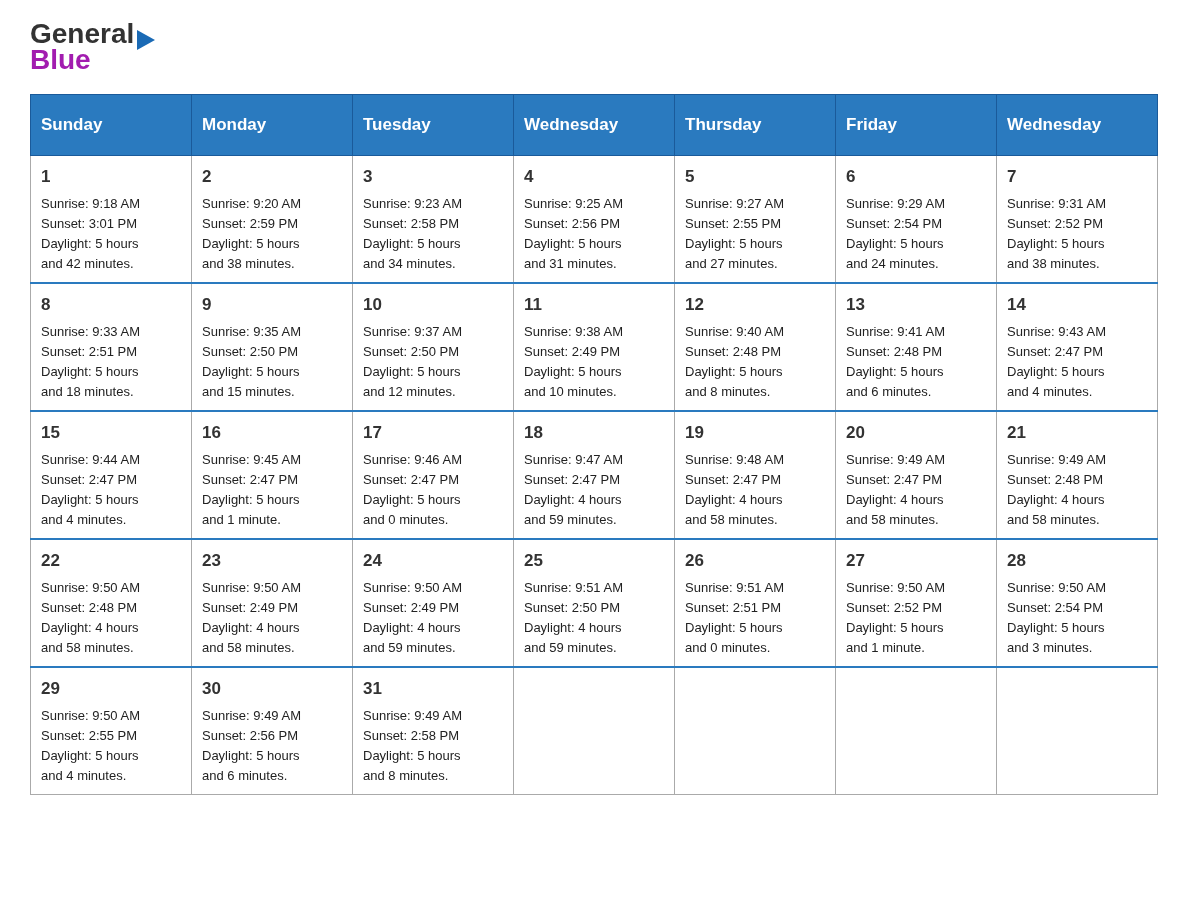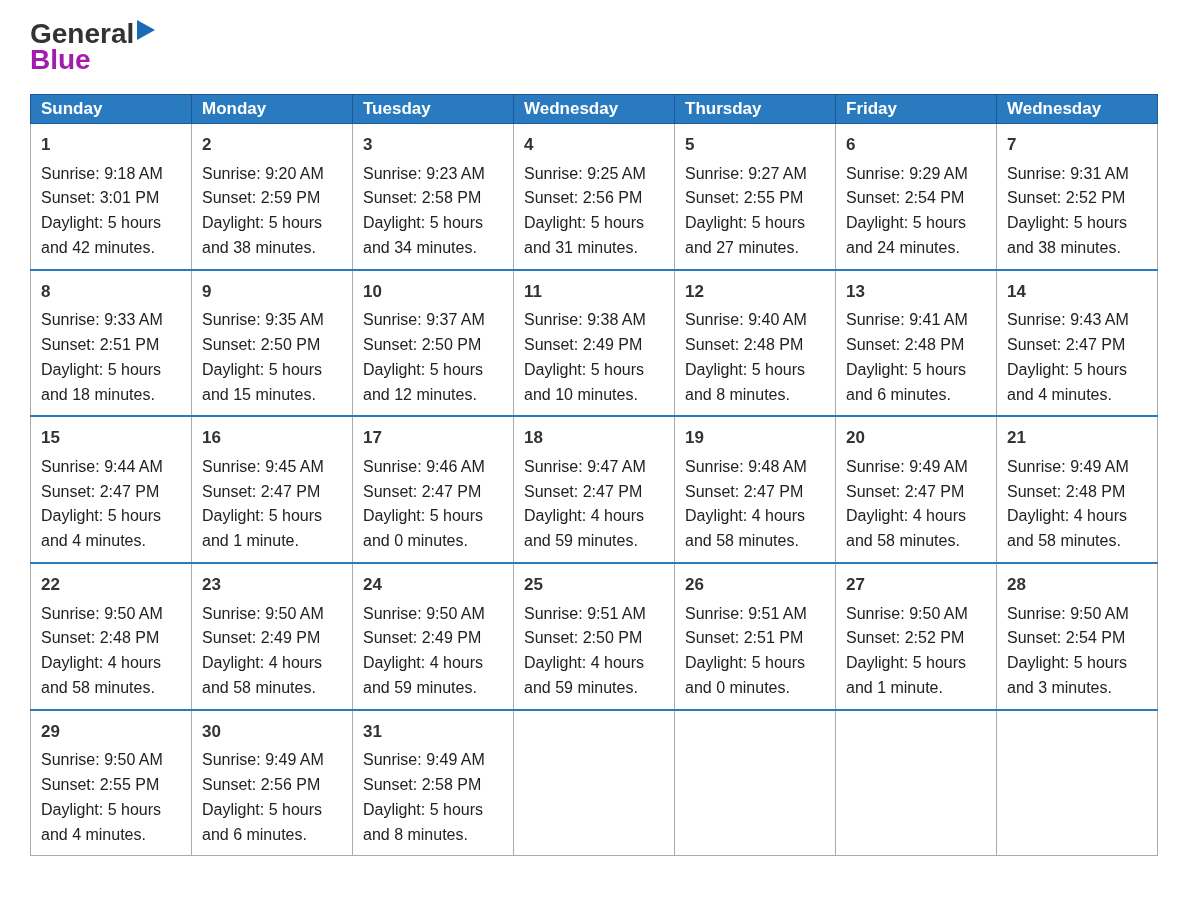--- a/index.html
+++ b/index.html
@@ -51,61 +51,61 @@
     .calendar-table {
       width: 100%;
       border-collapse: collapse;
       border: 1px solid #aaa;
     }
     .calendar-table th {
       background-color: #2a7abf;
       color: #fff;
       font-size: 17px;
       font-weight: bold;
-      padding: 4px 10px;
+      padding: 20px 10px;
       text-align: left;
       border: 1px solid #1a5a9a;
     }
     .calendar-table td {
       vertical-align: top;
       padding: 8px 10px;
       border: 1px solid #aaa;
       width: calc(100% / 7);
       min-height: 100px;
       font-size: 13px;
       line-height: 1.5;
     }
     .day-num {
       font-size: 17px;
       font-weight: bold;
       display: block;
       margin-bottom: 4px;
     }
     .day-info {
-      font-size: 16px;
+      font-size: 13px;
       line-height: 1.55;
       color: #222;
     }
     .empty-cell {
       background: #fff;
     }
     tr td:first-child .day-num,
     tr th:first-child {
       
     }
     .row-divider td {
       border-top: 2px solid #2a7abf;
     }
   </style>
 </head>
 <body>
 
 <div class="header">
   <div class="logo-area">
-    <div style="display:flex; align-items:flex-start;">
+    <div style="display:flex; align-items:flex-end;">
       <span class="logo-text">General</span>
       <span style="display:inline-block; width:0; height:0; border-top: 10px solid transparent; border-bottom: 10px solid transparent; border-left: 18px solid #1a6ab5; margin-left: 3px; margin-bottom: -2px;"></span>
     </div>
     <div class="logo-line2">Blue</div>
   </div>
 </div>
 
 <table class="calendar-table">
   <thead>
     <tr>

